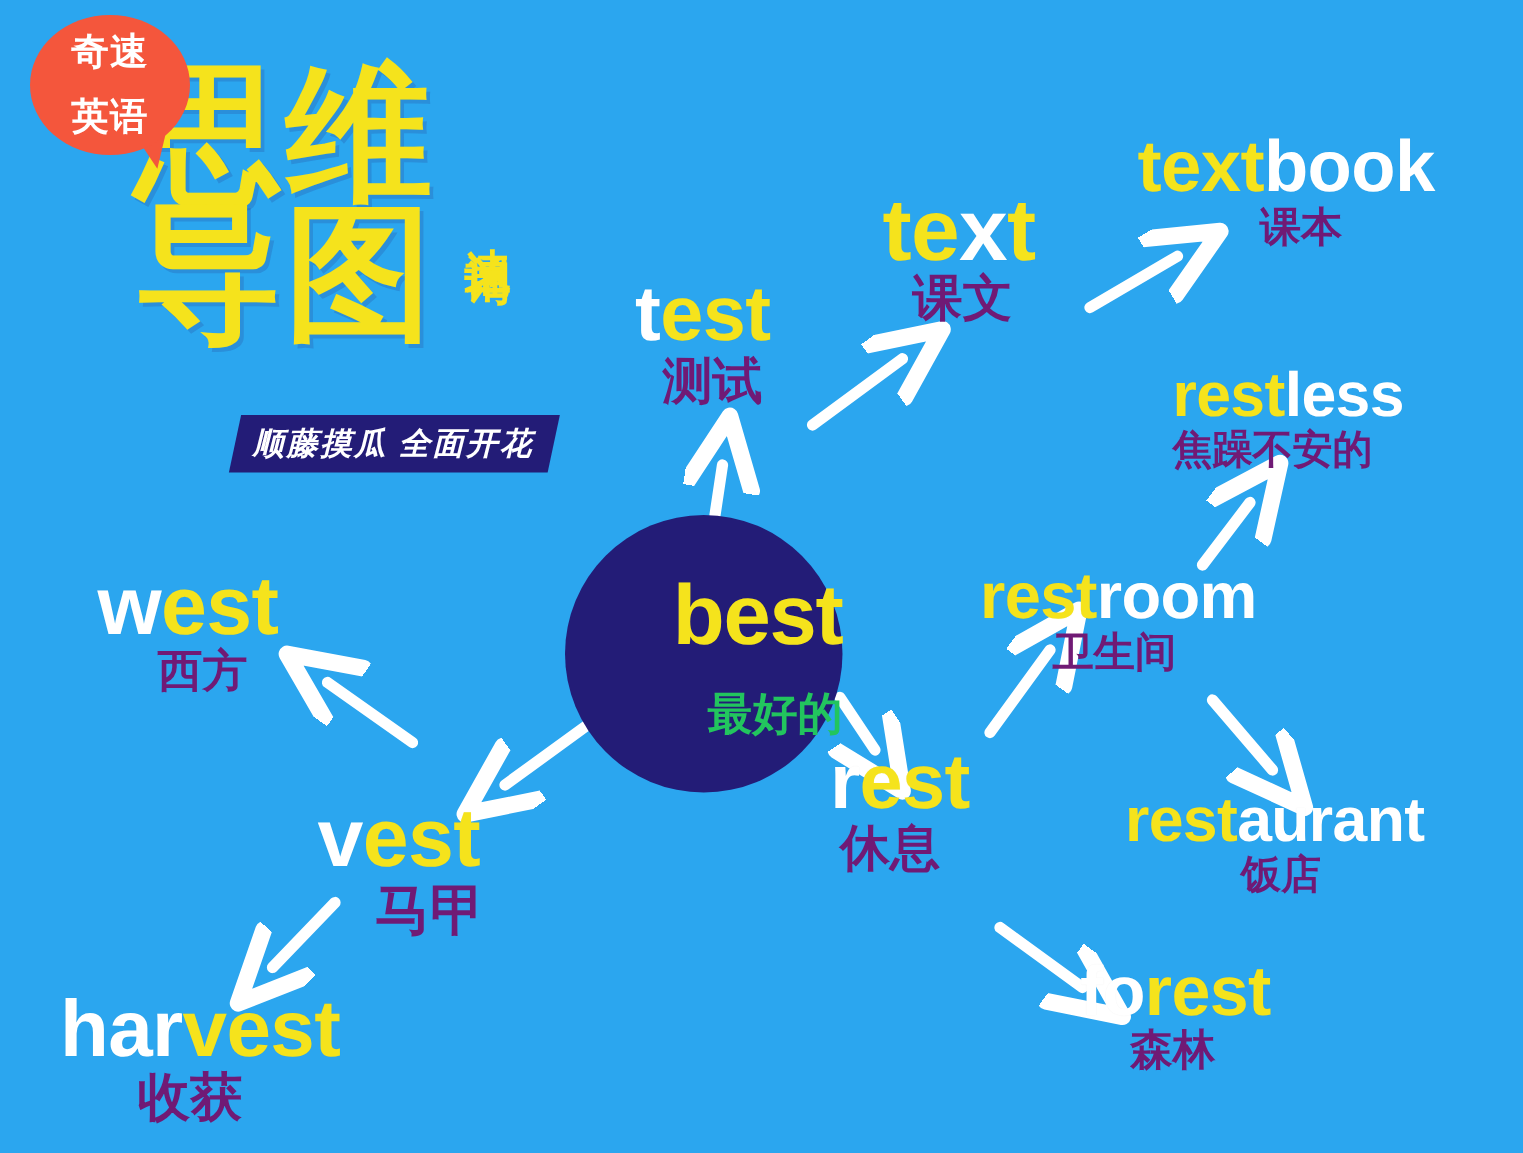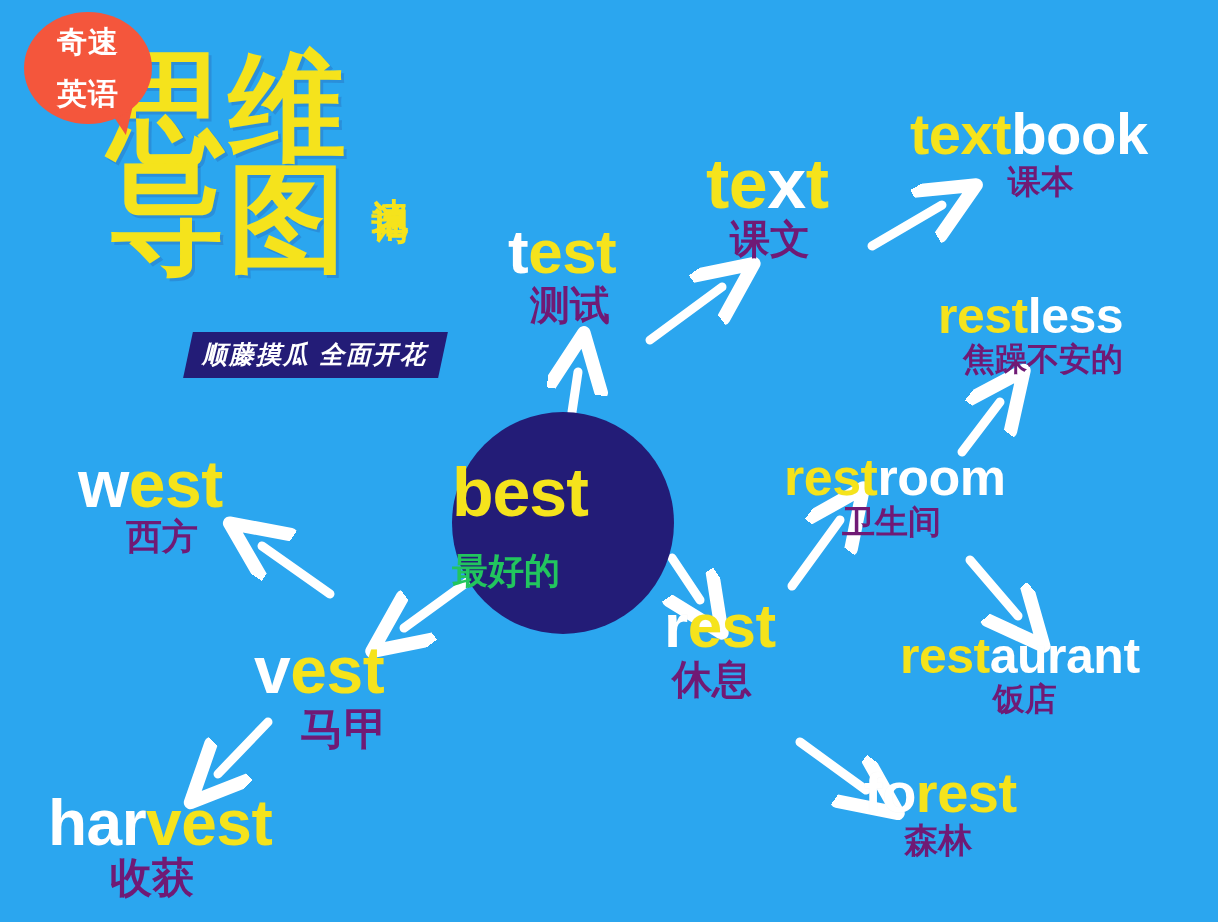--- a/index.html
+++ b/index.html
@@ -29,41 +29,41 @@
   .w{color:#FFFFFF;}
 
   
   .n-test .en{font-size:62px;}
   .n-test .cn{font-size:40px;margin-left:22px;margin-top:2px;}
   .n-text .en{font-size:70px;}
   .n-text .cn{font-size:40px;margin-left:24px;margin-top:0px;}
   .n-textbook .en{font-size:58px;}
   .n-textbook .cn{font-size:33px;text-align:center;margin-top:2px;margin-left:24px;}
   .n-restless .en{font-size:50px;}
-  .n-restless .cn{font-size:32px;text-align:right;margin-top:2px;}
+  .n-restless .cn{font-size:32px;text-align:left;margin-top:2px;}
   .n-restroom .en{font-size:52px;}
   .n-restroom .cn{font-size:33px;margin-left:58px;margin-top:2px;}
   .n-restaurant .en{font-size:50px;}
   .n-restaurant .cn{font-size:32px;text-align:center;margin-top:2px;margin-left:10px;}
   .n-rest .en{font-size:62px;}
   .n-rest .cn{font-size:40px;margin-left:8px;margin-top:2px;}
   .n-forest .en{font-size:56px;}
   .n-forest .cn{font-size:34px;text-align:center;margin-top:2px;margin-left:-4px;}
   .n-west .en{font-size:66px;}
   .n-west .cn{font-size:36px;margin-left:48px;margin-top:2px;}
   .n-vest .en{font-size:66px;}
   .n-vest .cn{font-size:44px;margin-left:46px;margin-top:4px;}
   .n-harvest .en{font-size:64px;}
   .n-harvest .cn{font-size:42px;margin-left:62px;margin-top:2px;}
 
   
   #center-node{
     position:absolute;left:452px;top:412px;width:222px;height:222px;
     border-radius:50%;background:#231C77;
-    display:flex;flex-direction:column;align-items:flex-start;justify-content:center;gap:23px;
+    display:flex;flex-direction:column;align-items:flex-end;justify-content:center;gap:23px;
   }
   #center-node .c-en{font-size:68px;font-weight:bold;color:#F5E31C;line-height:1;letter-spacing:-1px;}
   #center-node .c-cn{font-size:36px;font-weight:bold;color:#22c55e;margin-top:4px;line-height:1;}
 
   
   #logo{position:absolute;left:0;top:0;width:470px;height:400px;}
   #brand-badge{
     position:absolute;left:24px;top:12px;width:128px;height:112px;border-radius:50%;
     background:#F4563C;display:flex;flex-direction:column;align-items:center;justify-content:center;
     z-index:4;

